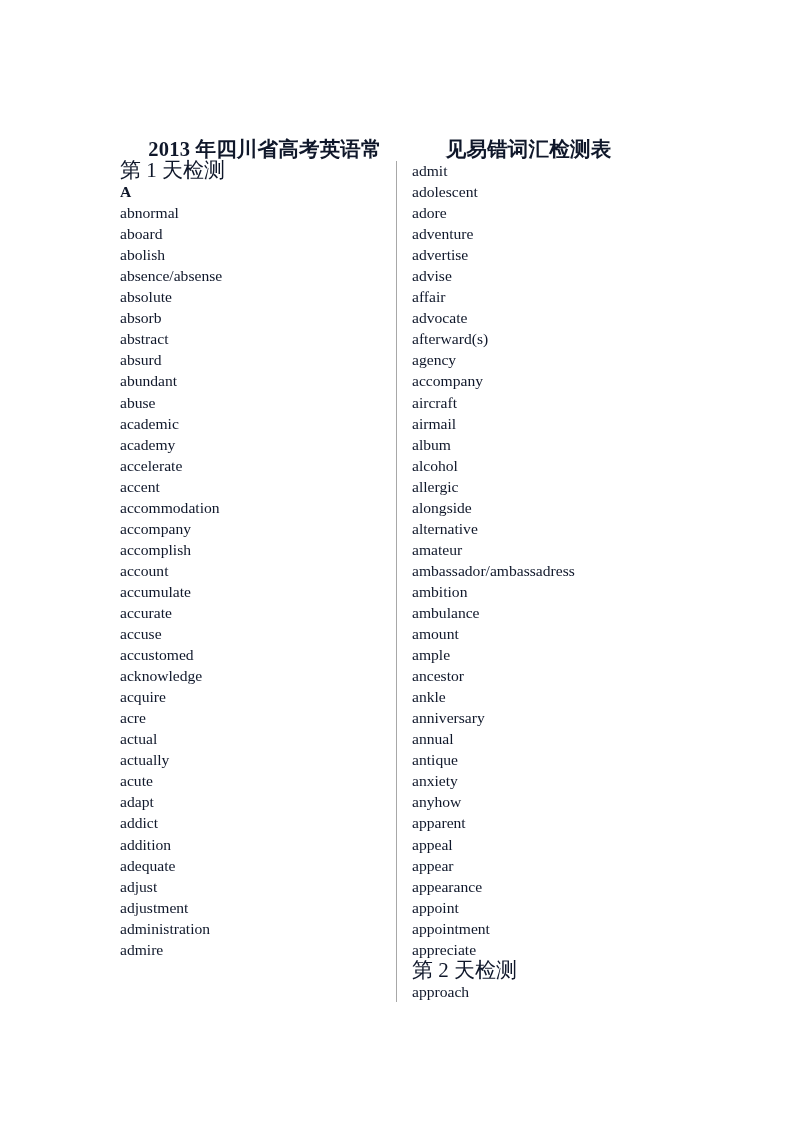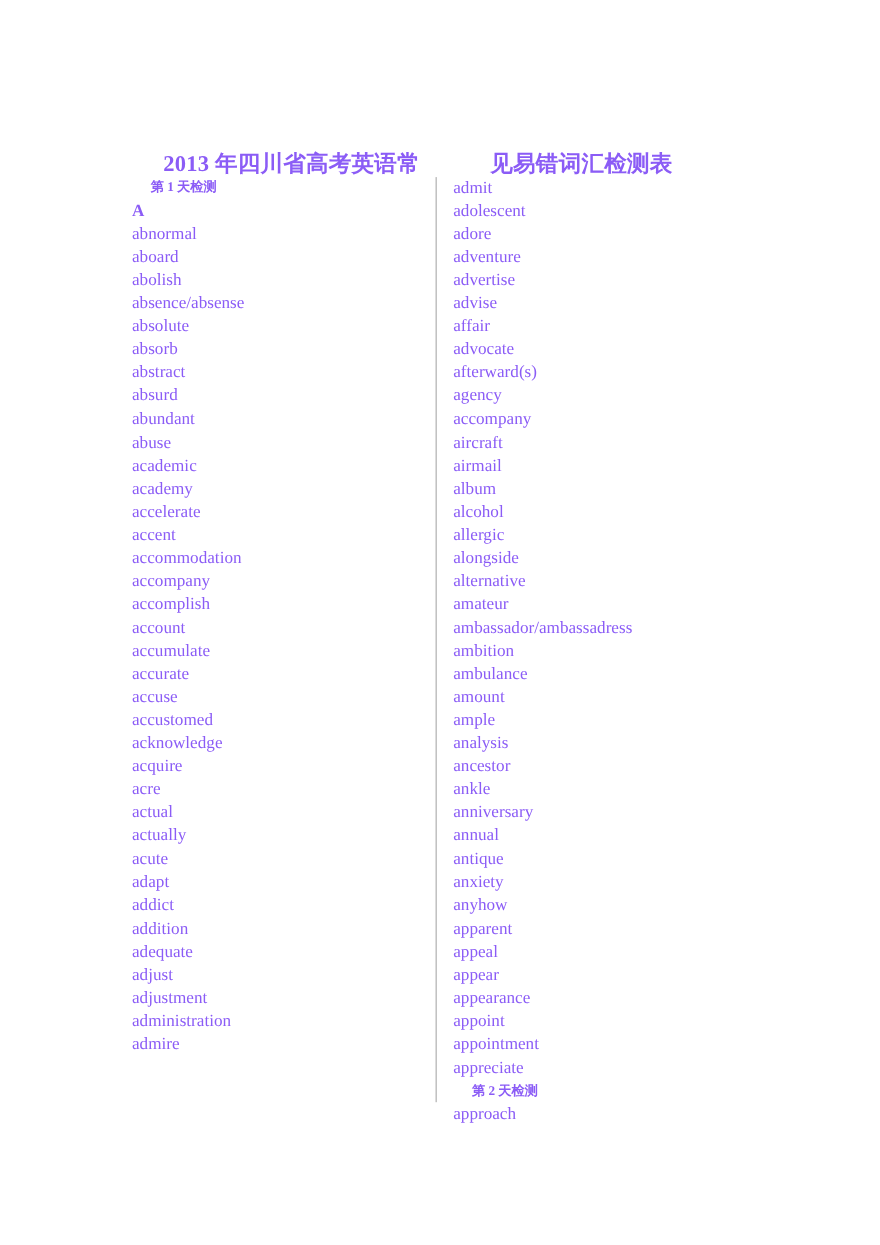--- a/index.html
+++ b/index.html
@@ -75,33 +75,32 @@
   }
 
   .entry {
     height: 21.05px;
     line-height: 21.05px;
     font-size: 15.6px;
     white-space: nowrap;
     overflow: visible;
   }
   .entry.heading-cn {
-    font-weight: bold;
-    font-size: 12px;
-    margin-left: 17px;
+    font-weight: normal;
+    font-size: 21px;
   }
   .entry.heading-letter {
     font-weight: bold;
     font-size: 15.6px;
   }
 </style>
 </head>
 <body style="background: rgb(255, 255, 255);">
 
-<div class="page" style="color: #8b5cf6;">
+<div class="page" style="color: #0f172a;">
 
   <div class="doc-title">
     <span class="title-a">2013 年四川省高考英语常</span><span class="title-gap"></span><span class="title-b">见易错词汇检测表</span>
   </div>
 
   <div class="columns">
 
     <div class="col-divider" style="background: rgb(168, 168, 168);"></div>
 
     <div class="col col-left" id="col-left">
@@ -162,21 +161,20 @@
         <div class="entry">alcohol</div>
         <div class="entry">allergic</div>
         <div class="entry">alongside</div>
         <div class="entry">alternative</div>
         <div class="entry">amateur</div>
         <div class="entry">ambassador/ambassadress</div>
         <div class="entry">ambition</div>
         <div class="entry">ambulance</div>
         <div class="entry">amount</div>
         <div class="entry">ample</div>
-        <div class="entry">analysis</div>
         <div class="entry">ancestor</div>
         <div class="entry">ankle</div>
         <div class="entry">anniversary</div>
         <div class="entry">annual</div>
         <div class="entry">antique</div>
         <div class="entry">anxiety</div>
         <div class="entry">anyhow</div>
         <div class="entry">apparent</div>
         <div class="entry">appeal</div>
         <div class="entry">appear</div>

